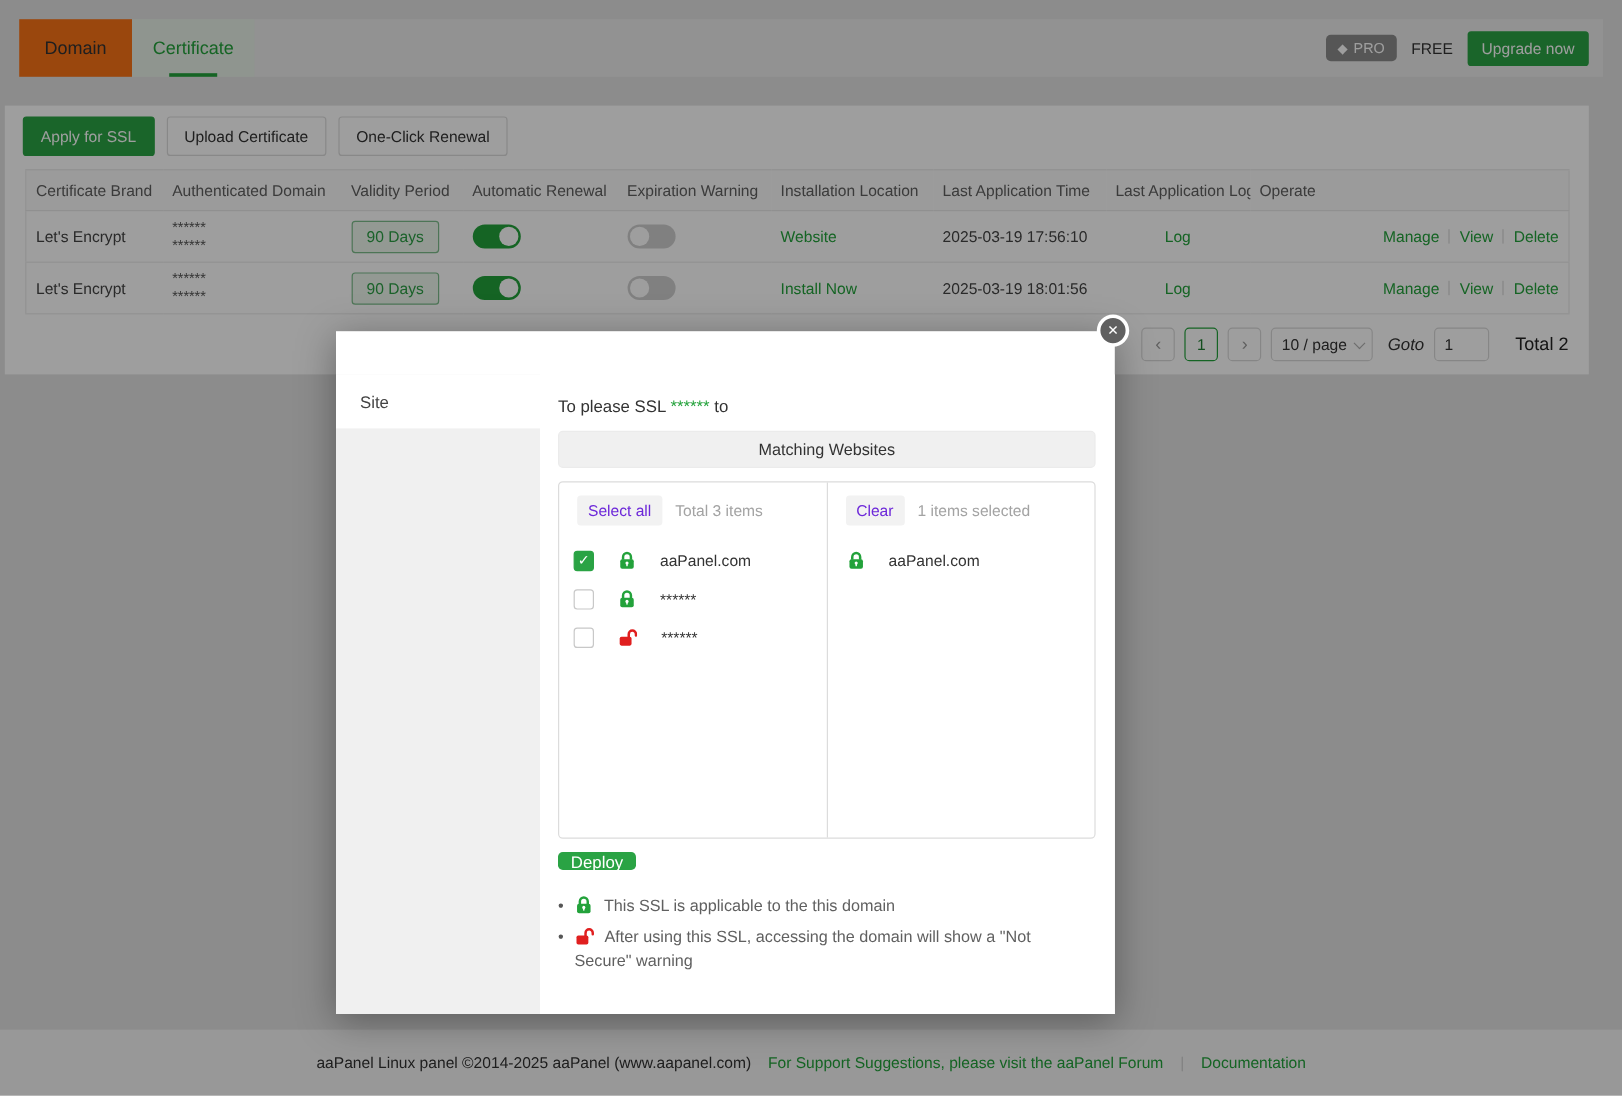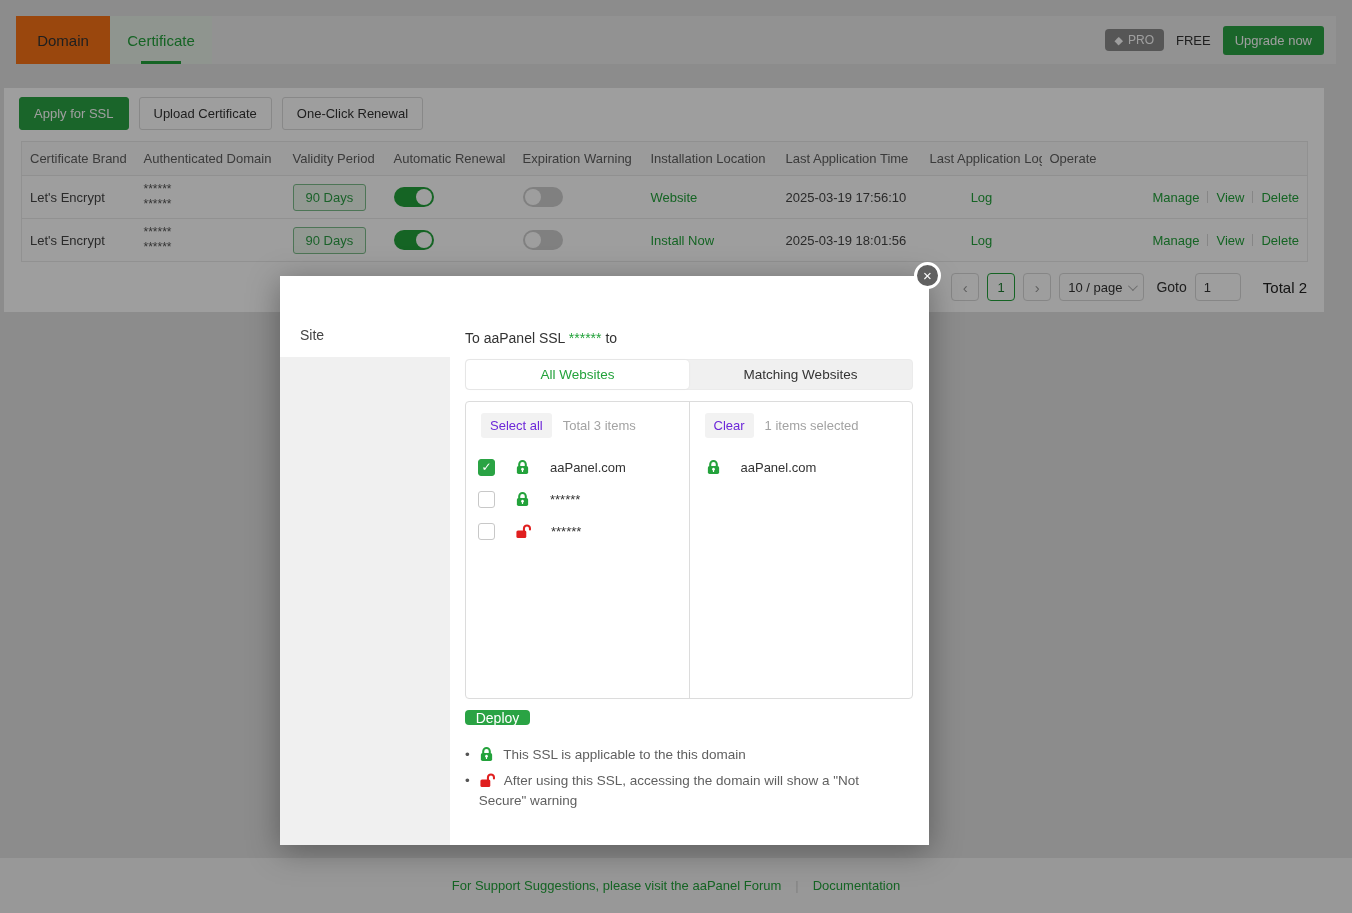--- a/index.html
+++ b/index.html
@@ -46,21 +46,21 @@
   .op-links { display:inline-flex; align-items:center; }
   .op-sep { width:1px; height:12px; background:#d8d8d8; margin:0 8px; }
   .log-cell { text-align:center; padding-right:60px; }
 
   
   .pagination { position:absolute; right:17px; top:185px; display:flex; align-items:center; gap:8px; }
   .pg-btn { width:28px; height:28px; border:1px solid #d9d9d9; border-radius:4px; background:#fff; color:#9a9a9a; display:flex; align-items:center; justify-content:center; font-size:15px; cursor:pointer; }
   .pg-num { width:28px; height:28px; border:1px solid #23a23b; border-radius:4px; background:#fff; color:#1f7d31; display:flex; align-items:center; justify-content:center; font-size:13px; cursor:pointer; }
   .pg-select { height:28px; min-width:84px; border:1px solid #d9d9d9; border-radius:4px; background:#fff; display:flex; align-items:center; justify-content:space-between; padding:0 8px; font-size:13px; color:#333; cursor:pointer; gap:6px; }
   .chev-down { width:7px; height:7px; border-right:1.5px solid #b0b0b0; border-bottom:1.5px solid #b0b0b0; transform:rotate(45deg) translateY(-2px); }
-  .pg-goto-label { font-size:14px; color:#333; margin-left:4px; }
+  .pg-goto-label { font-size:14px; color:#333; margin-left:4px;font-style:italic; }
   .pg-input { width:46px; height:28px; border:1px solid #d9d9d9; border-radius:4px; padding:0 8px; font-size:13px; color:#333; font-family:inherit; }
   .pg-total { font-size:15px; color:#222; margin-left:14px; }
 
   
   .footer { position:absolute; left:0; bottom:0; width:1352px; height:55px; background:#f6f6f6; display:flex; align-items:center; justify-content:center; gap:14px; font-size:13px; }
   .footer .sep { color:#cfcfcf; }
 
   
   .overlay { position:absolute; inset:0; background:rgba(0,0,0,0.38); z-index:50; }
   .modal { position:absolute; left:280px; top:276px; width:649px; height:569px; background:#fff; z-index:60; box-shadow:0 6px 30px rgba(0,0,0,0.35); }
@@ -207,47 +207,45 @@
       <span>10 / page</span>
       <span class="chev-down"></span>
     </div>
     <span class="pg-goto-label">Goto</span>
     <input class="pg-input" value="1" style="">
     <span class="pg-total">Total 2</span>
   </div>
 </div>
 
 <div class="footer">
+  <span>aaPanel Linux panel ©2014-2025 aaPanel (www.aapanel.com)</span>
   <a class="glink">For Support Suggestions, please visit the aaPanel Forum</a>
   <span class="sep">|</span>
   <a class="glink">Documentation</a>
 </div>
 
 <div class="overlay"></div>
 
 <div class="modal">
   <div class="modal-close">×</div>
 
   <div class="modal-side">
     <div class="side-item">
       <span>Site</span>
     </div>
   </div>
 
   <div class="modal-content">
     <div class="deploy-line">
-      <span>To aaPanel SSL</span>
+      <span>To please SSL</span>
       <span class="mask">******</span>
       <span>to</span>
     </div>
 
     <div class="segments">
-      <div class="segment active">
-        <span>All Websites</span>
-      </div>
       <div class="segment">
         <span>Matching Websites</span>
       </div>
     </div>
 
     <div class="transfer">
 
       <div class="pane pane-left">
         <div class="pane-head">
           <span class="chip">Select all</span>

